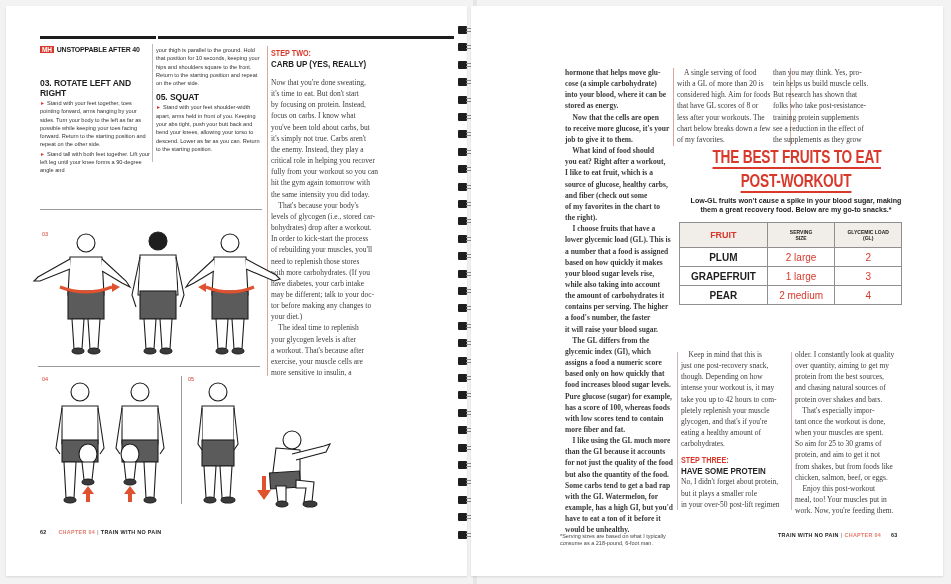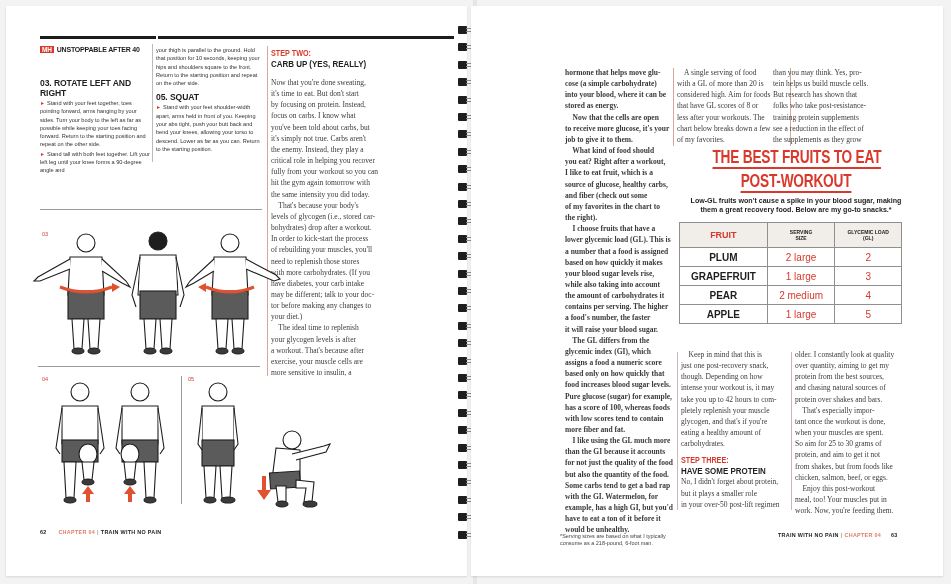--- a/index.html
+++ b/index.html
@@ -498,25 +498,20 @@
       <tr>
         <td class="name">GRAPEFRUIT</td>
         <td class="red">1 large</td>
         <td class="red">3</td>
       </tr>
       <tr>
         <td class="name">PEAR</td>
         <td class="red">2 medium</td>
         <td class="red">4</td>
       </tr>
-      <tr>
-        <td class="name">APPLE</td>
-        <td class="red">1 large</td>
-        <td class="red">5</td>
-      </tr>
     </tbody>
   </table>
 
   <div class="vrule-red" style="left:677px;top:352px;height:158px;background:#c9b9b4;"></div>
 
   <div class="abs" style="left:681px;top:349px;width:110px;">
     <div class="body-text" id="col2bot">    Keep in mind that this is
 just one post-recovery snack,
 though. Depending on how
 intense your workout is, it may

